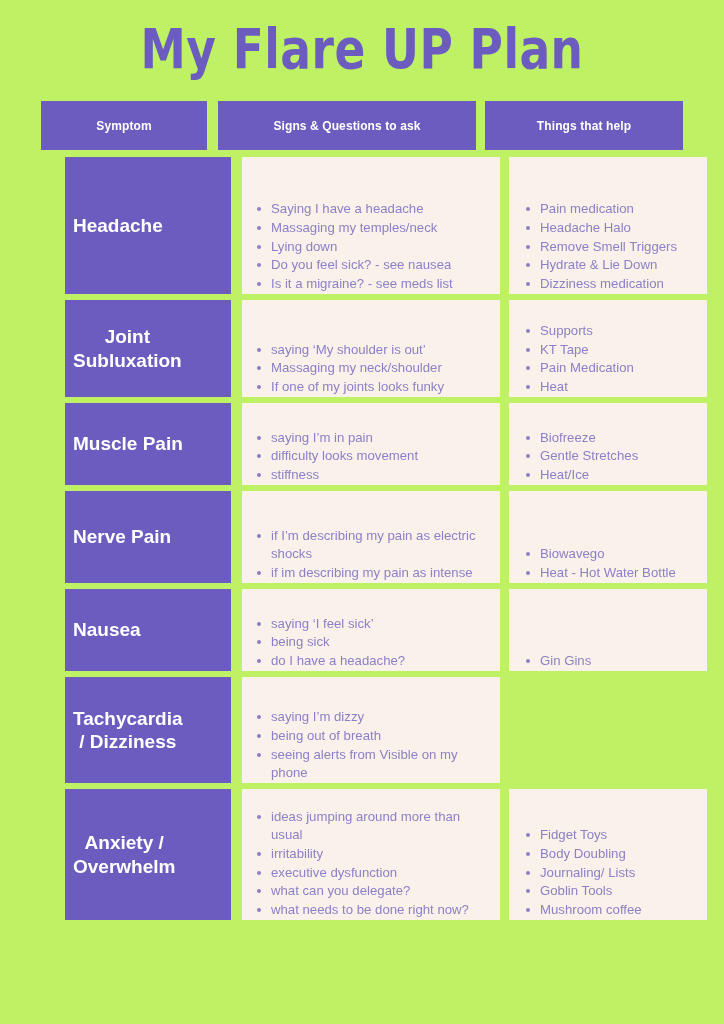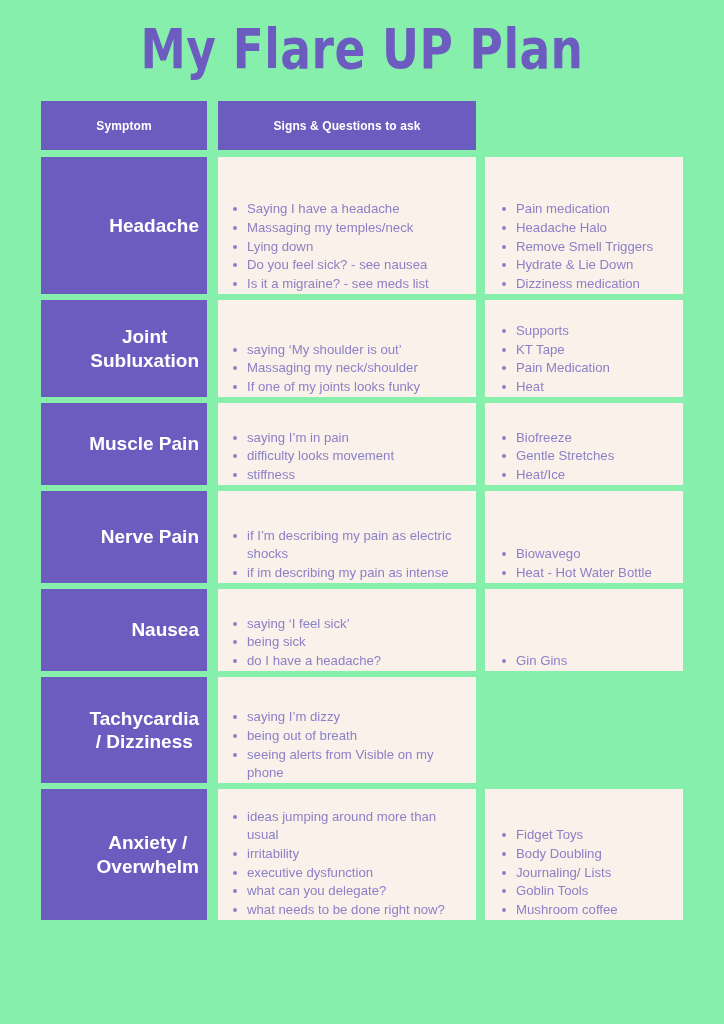--- a/index.html
+++ b/index.html
@@ -11,21 +11,21 @@
     height: 1024px;
     background: #FAE077;
     font-family: "Liberation Sans", sans-serif;
     overflow: hidden;
   }
 
   #page {
     position: relative;
     width: 724px;
     height: 1024px;
-    background: #86efac;
+    background: #bef264;
     box-sizing: border-box;
   }
 
   
   #page-title {
     position: absolute;
     top: 14px;
     left: 0;
     width: 724px;
     text-align: center;
@@ -79,25 +79,26 @@
   }
 
   
   .symptom-cell {
     background: #6C5CBF;
     color: #FFFFFF;
     font-size: 19px;
     font-weight: bold;
     display: flex;
     align-items: center;
-    justify-content: flex-end;
+    justify-content: flex-start;
     text-align: center;
     box-sizing: border-box;
     padding: 2px 8px;
     line-height: 1.22;
+    margin-left: 24px;
   }
   .symptom-cell .line { display: block; }
 
   
   .content-cell {
     background: #FAF1EB;
     box-sizing: border-box;
     display: flex;
     align-items: flex-end;
   }
@@ -134,20 +135,21 @@
 
   <div id="page-title">My Flare UP Plan</div>
 
   <div id="table">
 
     <div class="row" id="header-row">
       <div class="header-cell col1">Symptom</div>
       <div class="gap1"></div>
       <div class="header-cell col2">Signs &amp; Questions to ask</div>
       <div class="gap2"></div>
+      <div class="header-cell col3">Things that help</div>
     </div>
 
     <div id="rows-container">
         <div class="row" style="height: 137px;">
           <div class="symptom-cell col1">
             <div>
               <span class="line">Headache</span>
             </div>
           </div>
           <div class="gap1"></div>

